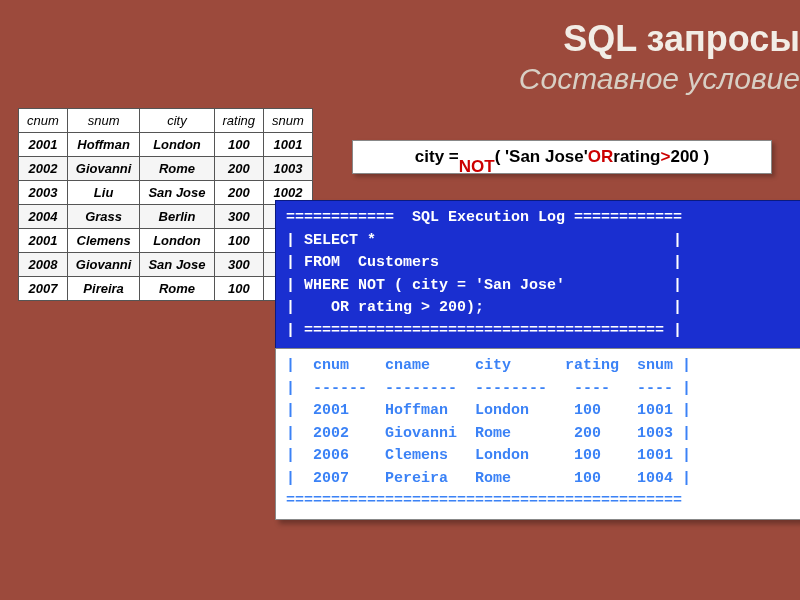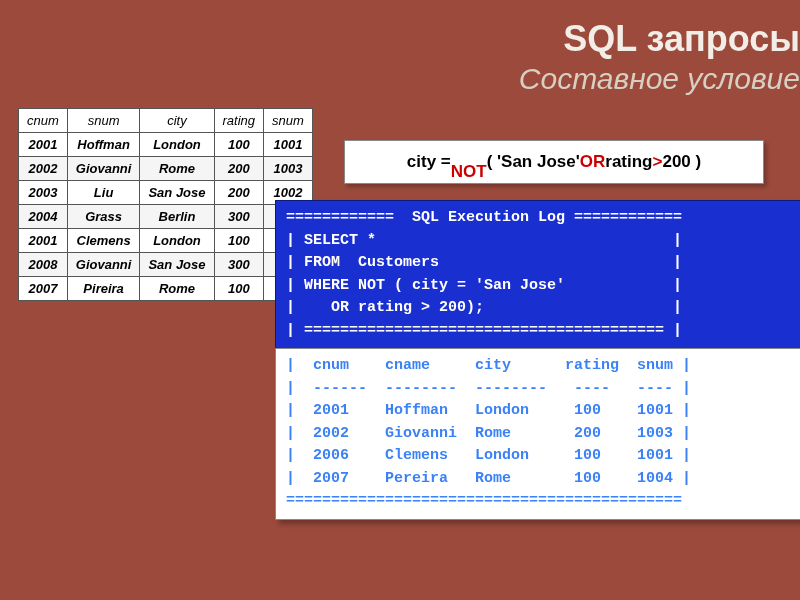--- a/index.html
+++ b/index.html
@@ -51,24 +51,24 @@
     font-weight: normal;
   }
   .data-table td {
     font-weight: bold;
   }
   .data-table tr:nth-child(even) td {
     background: #f5f5f5;
   }
   .expr-box {
     position: absolute;
-    left: 344px;
+    left: 352px;
     top: 32px;
     width: 420px;
-    height: 44px;
+    height: 34px;
     background: #fff;
     border: 1px solid #888;
     display: flex;
     align-items: center;
     justify-content: center;
     font-size: 17px;
     font-weight: bold;
     box-shadow: 3px 3px 4px rgba(0,0,0,0.25);
   }
   .expr-box .kw-not { color: #c00; margin-top: 20px; }

